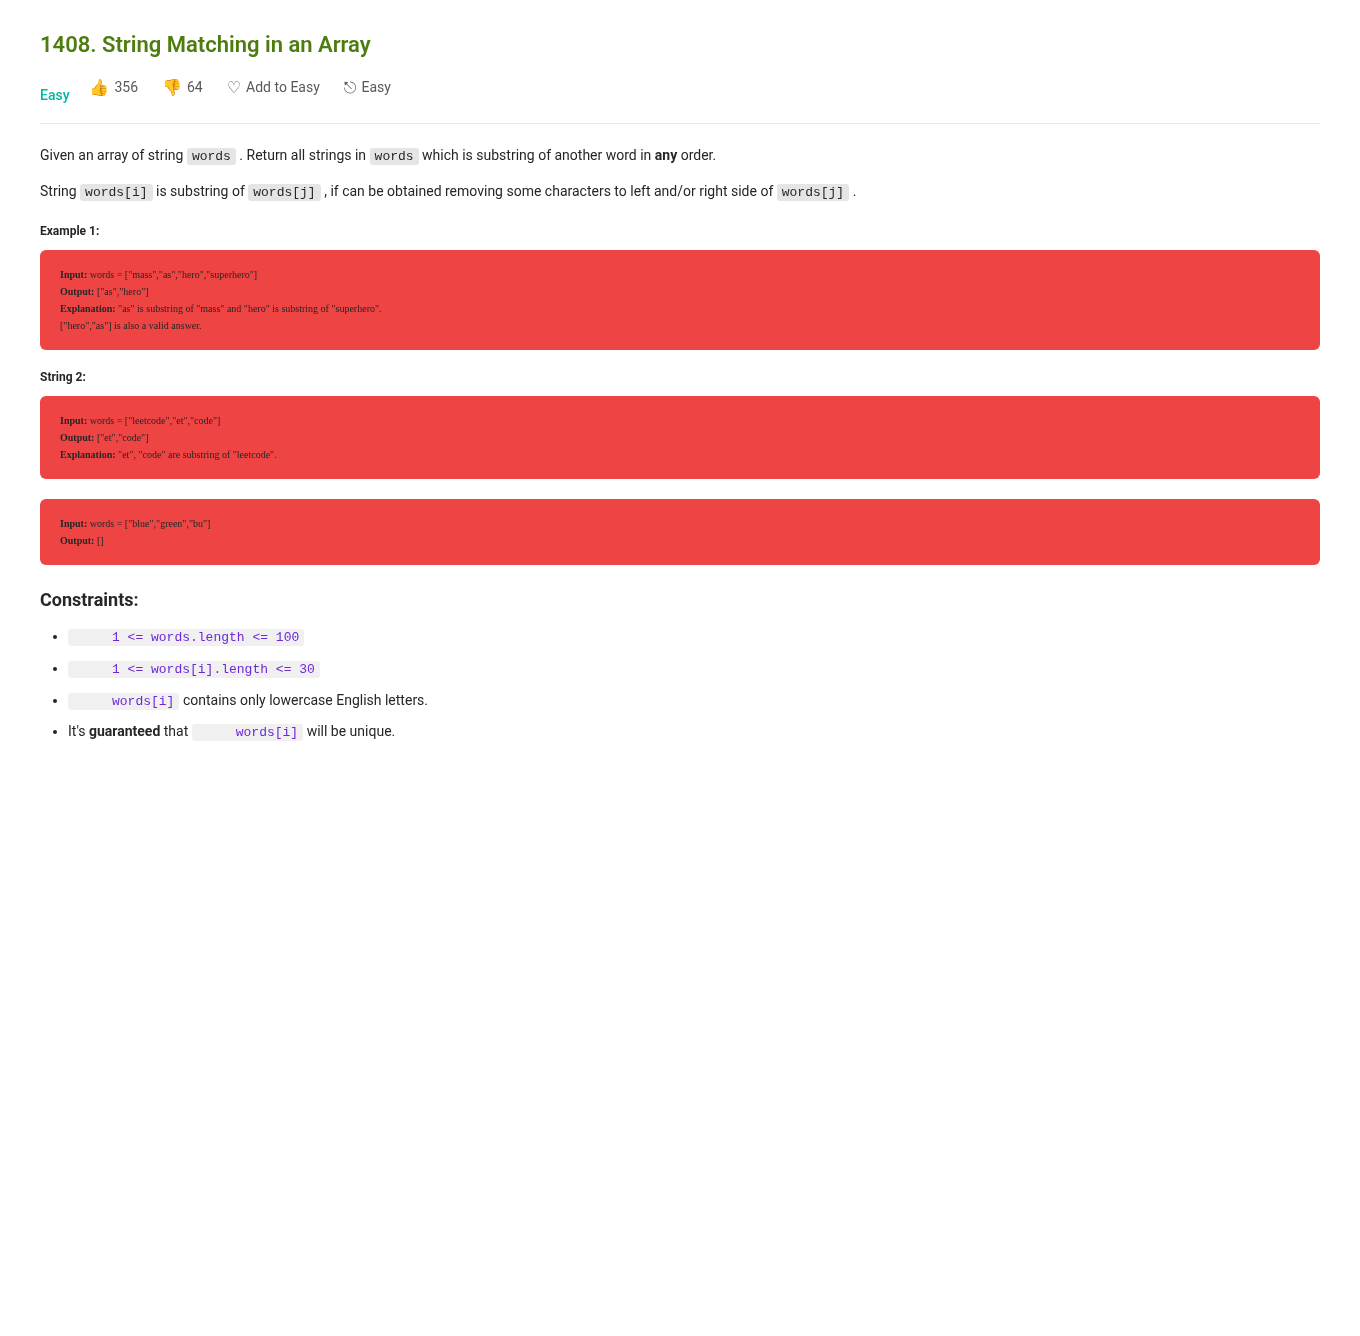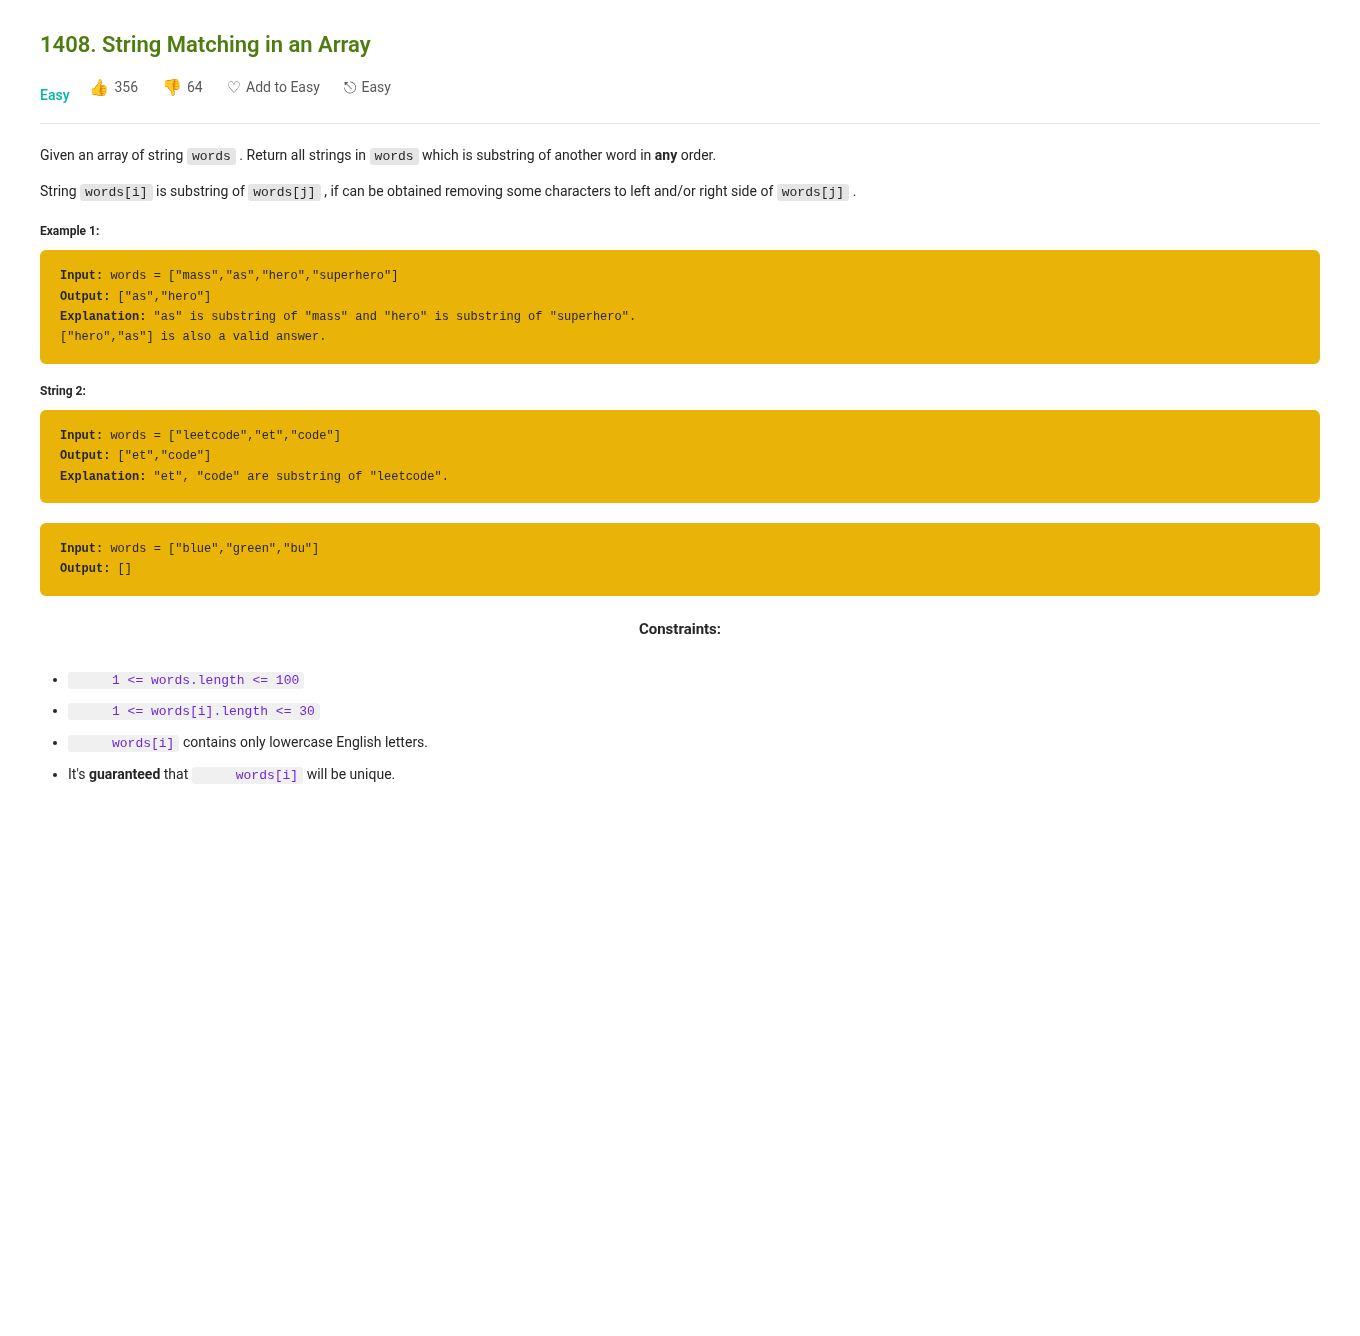--- a/index.html
+++ b/index.html
@@ -78,42 +78,41 @@
 
     .example-title {
       font-size: 12px;
       font-weight: 700;
       color: #262626;
       margin-bottom: 12px;
       margin-top: 20px;
     }
 
     .code-block {
-      background: #eab308;
+      background: #ef4444;
       border-radius: 6px;
       padding: 16px 20px;
       margin-bottom: 20px;
-      font-family: Liberation Mono, monospace;
-      font-size: 12px;
+      font-family: Liberation Serif, serif;
+      font-size: 10px;
       line-height: 1.7;
       color: #262626;
       white-space: pre;
     }
 
     .code-block strong {
       font-weight: 700;
     }
 
     .constraints-title {
-      font-size: 15px;
+      font-size: 18px;
       font-weight: 700;
       color: #262626;
       margin-top: 24px;
-      margin-bottom: 28px;
-      text-align: center;
+      margin-bottom: 13px;
     }
 
     .constraints-list {
       list-style: disc;
       padding-left: 28px;
       line-height: 1.9;
       font-size: 14px;
     }
 
     .constraints-list li {

